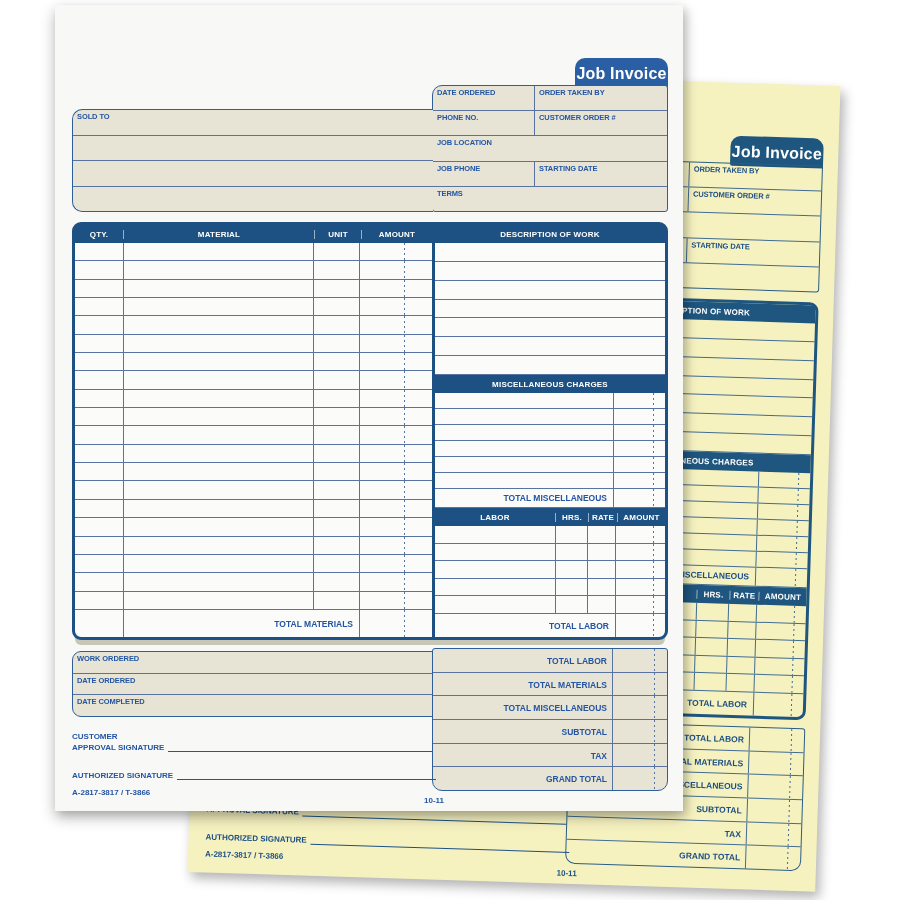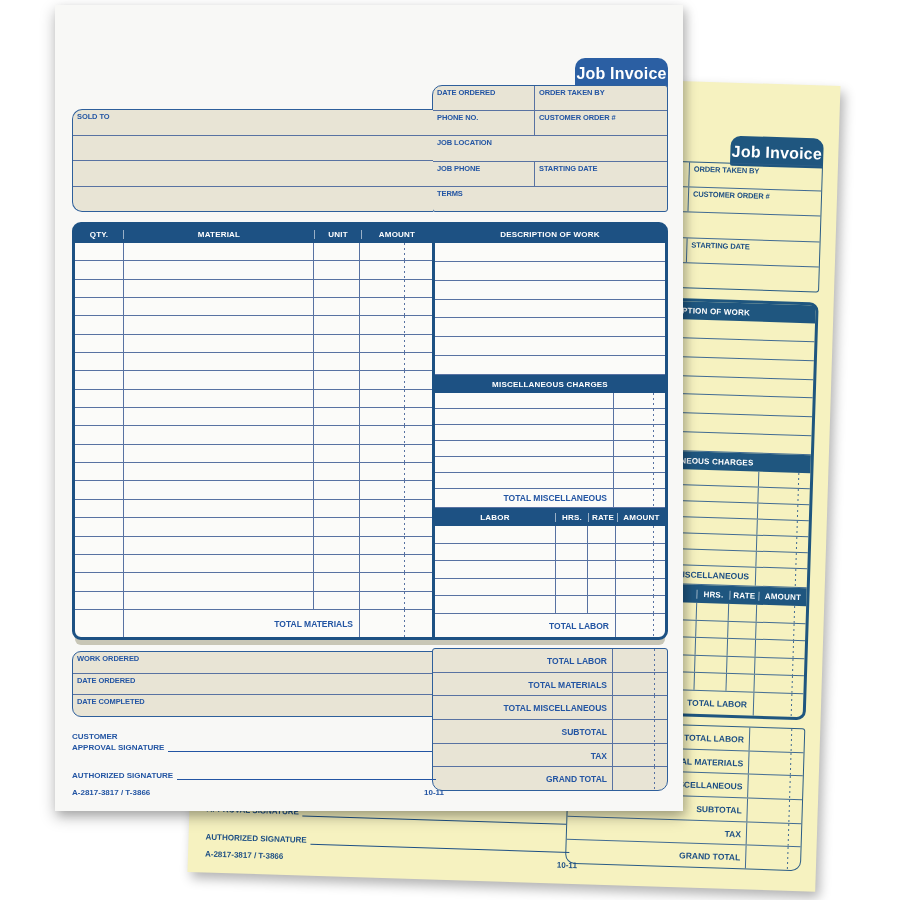--- a/index.html
+++ b/index.html
@@ -117,21 +117,21 @@
   .tamount{flex:1;border-left:1px solid var(--line);background-repeat:no-repeat;
     background-image:repeating-linear-gradient(to bottom,var(--line) 0 2px,transparent 2px 5px);
     background-size:1px 100%;background-position:41px 0;}
 
   
   .sigblock{position:absolute;left:17px;top:727px;width:360px;font-size:8px;font-weight:bold;color:var(--txt);}
   .sigrow{display:flex;align-items:flex-end;margin-top:1px;}
   .sigline{flex:1;border-bottom:1px solid var(--txt);margin-left:4px;height:9px;}
   .authblock{position:absolute;left:17px;top:765px;width:364px;font-size:8px;font-weight:bold;color:var(--txt);display:flex;align-items:flex-end;}
   .footer{position:absolute;left:17px;top:783px;width:596px;font-size:8px;font-weight:bold;color:var(--txt);}
-  .datecode{position:absolute;left:352px;top:0;text-align:right;}
+  .datecode{position:absolute;left:352px;top:8px;text-align:right;}
 </style>
 </head>
 <body>
 
 <div class="stage">
   <div class="sheet yellow">
   <div class="badge">Job Invoice</div>
 
   <div class="fieldsbox">
     <div class="frow">

